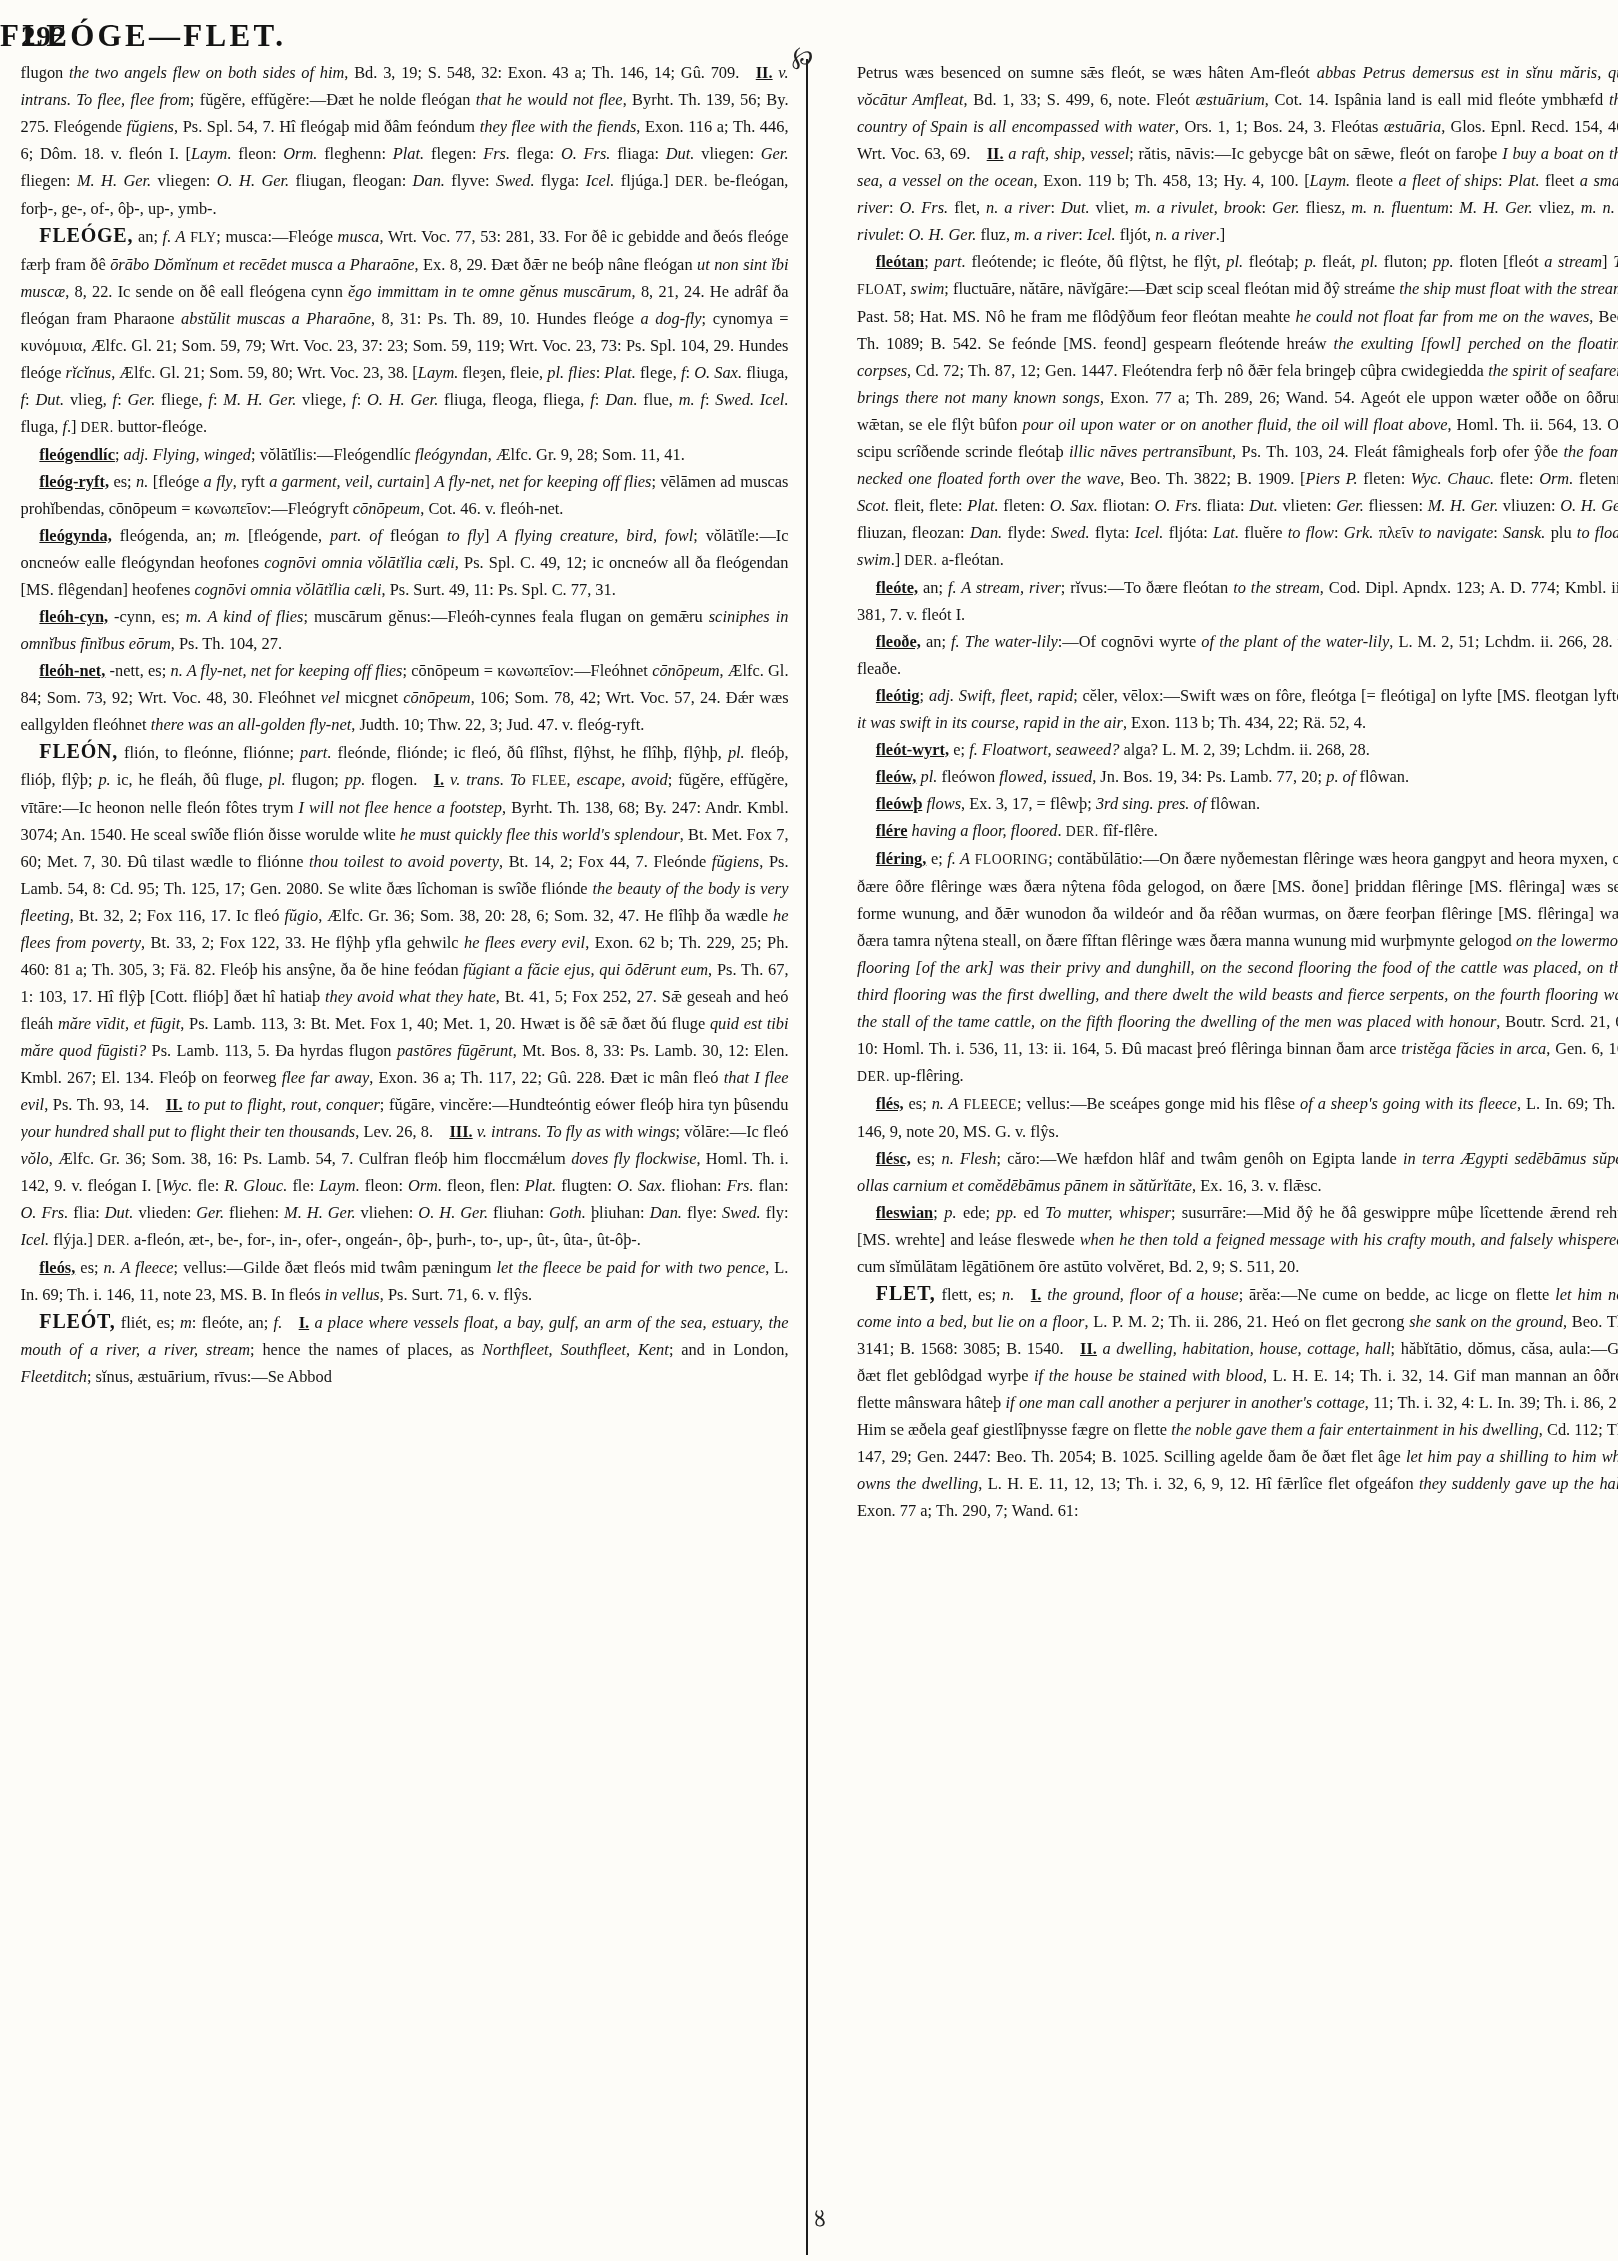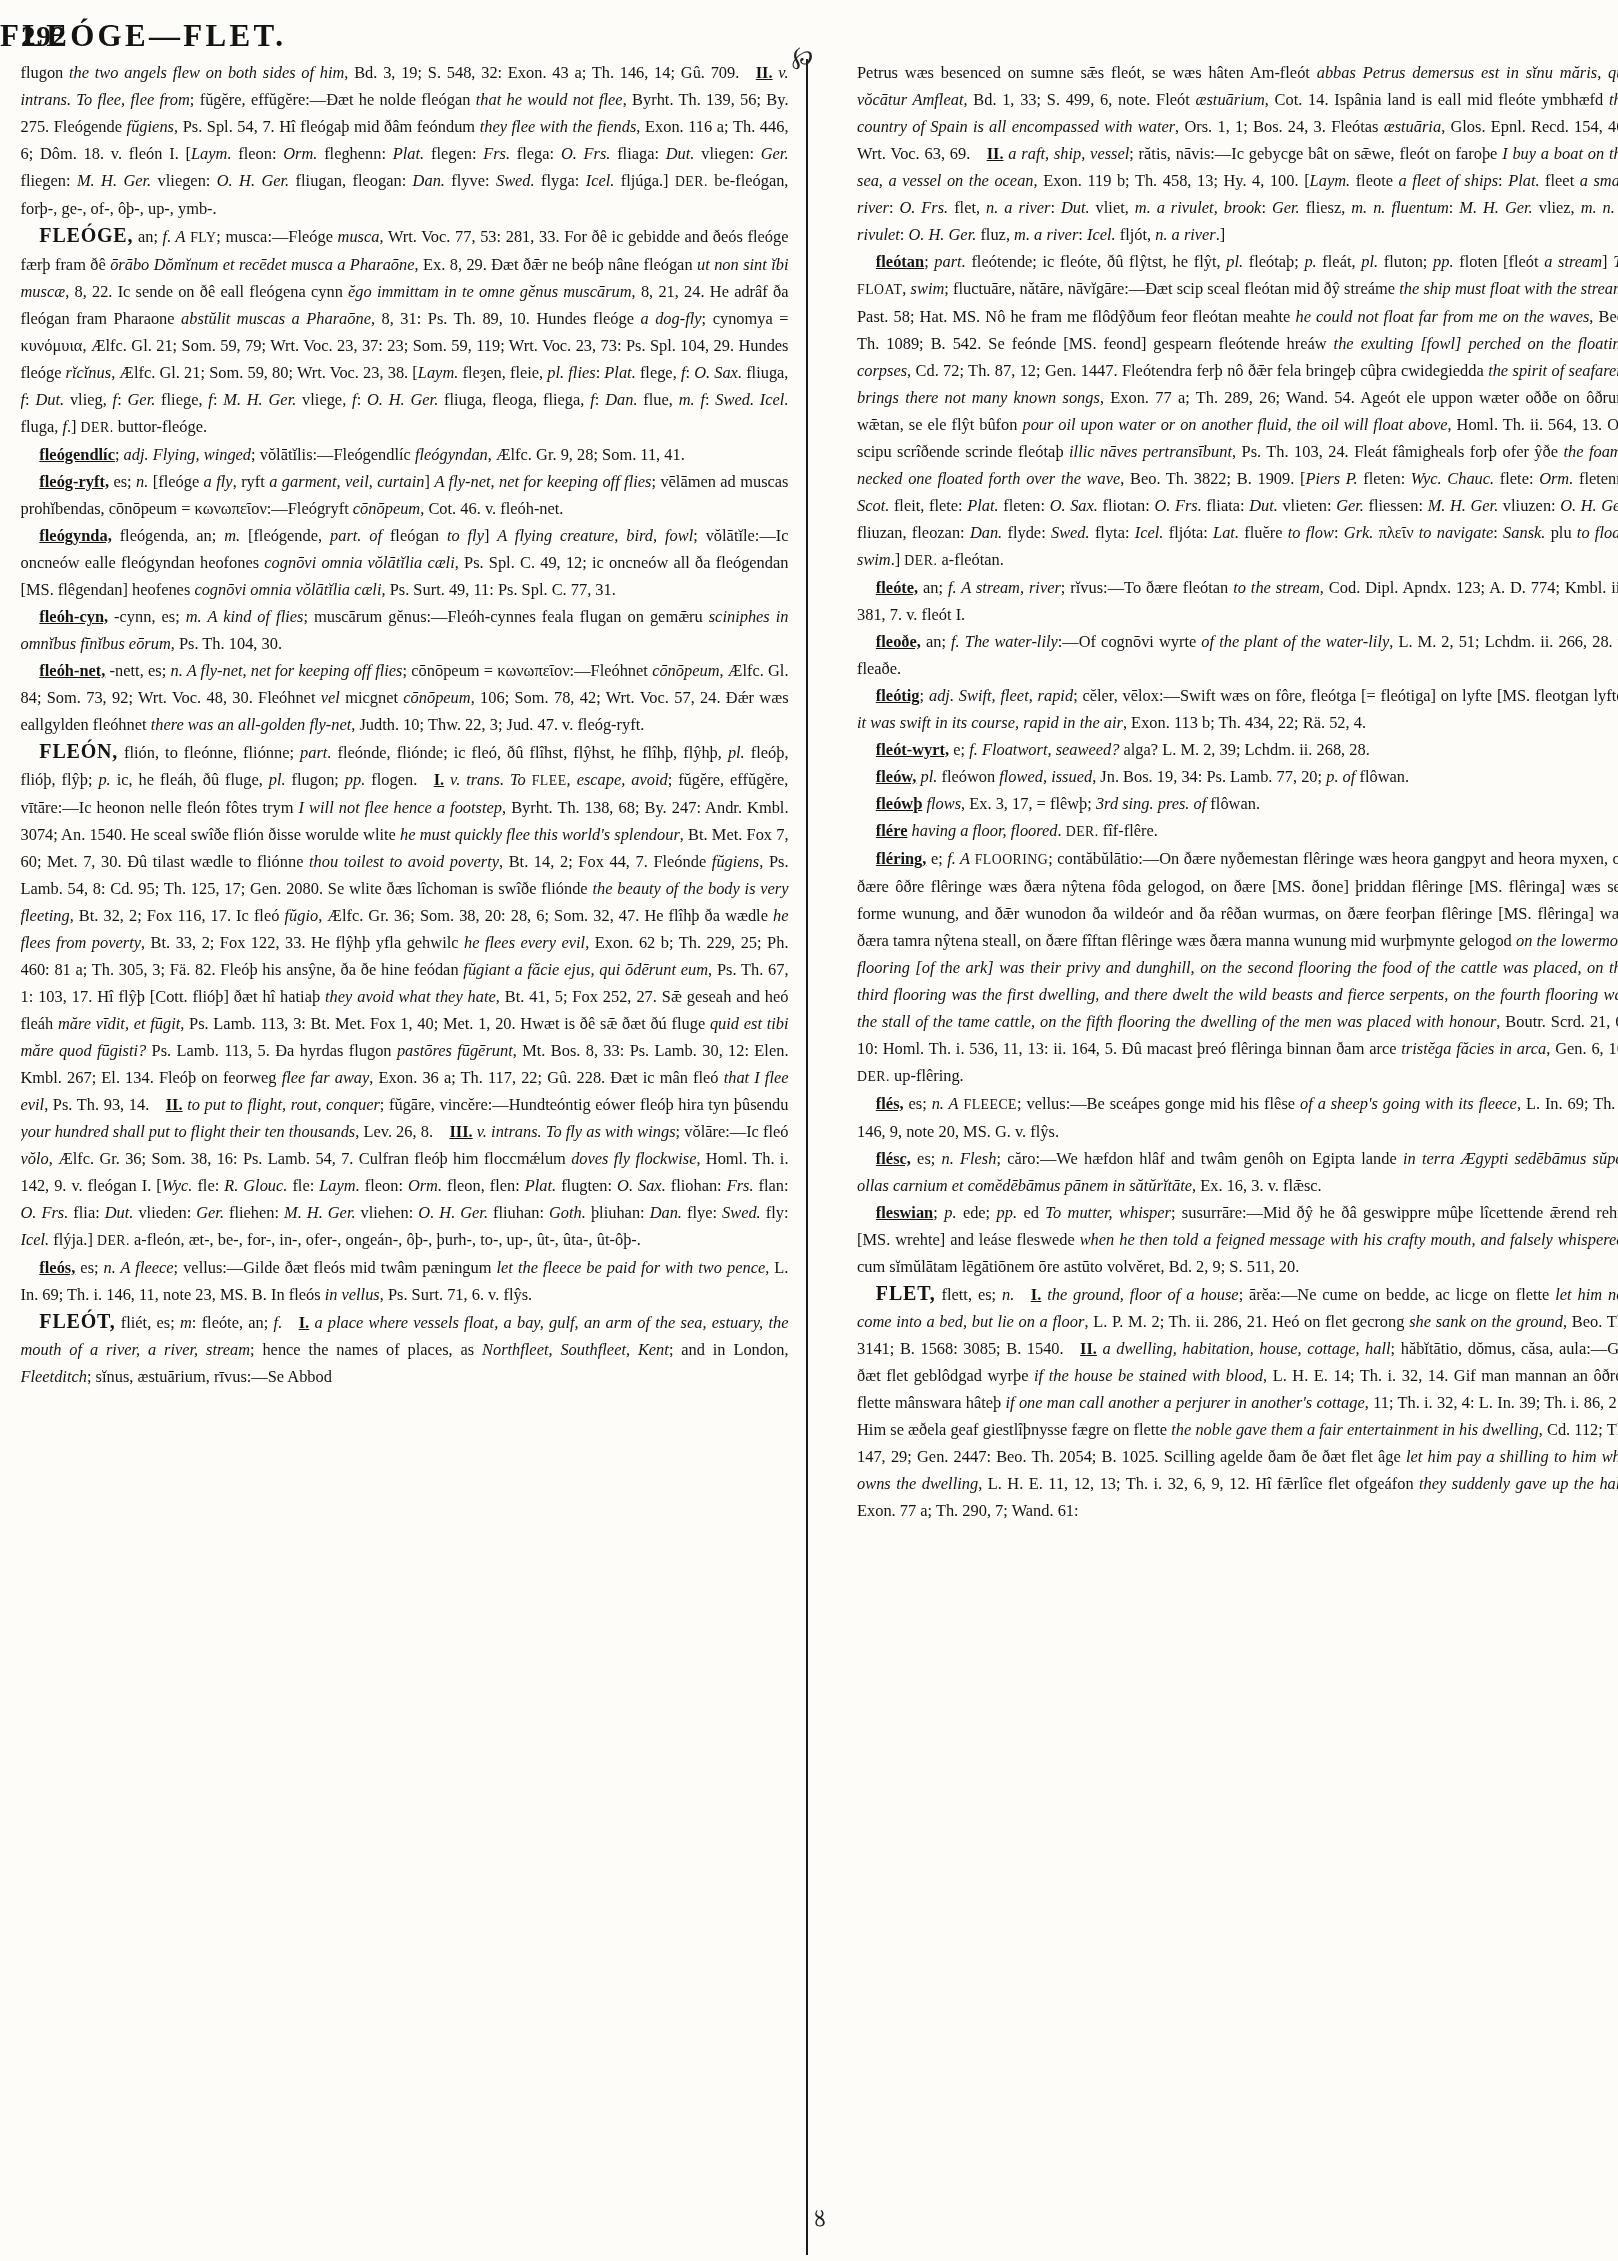--- a/index.html
+++ b/index.html
@@ -36,21 +36,21 @@
     <span class="pageno">292</span>
     <span class="title">FLEÓGE—FLET.</span>
   </div>
   <div class="columns">
     <div class="col" id="col-left">
         <p class="entry"><span class="s-r">flugon </span><span class="s-i">the two angels flew on both sides of him</span><span class="s-r">, Bd. 3, 19; S. 548, 32: Exon. 43 a; Th. 146, 14; Gû. 709. </span><span class="s-b">II.</span><span class="s-r"> </span><span class="s-i">v. intrans. To flee, flee from</span><span class="s-r">; fŭgĕre, effŭgĕre:—Ðæt he nolde fleógan </span><span class="s-i">that he would not flee</span><span class="s-r">, Byrht. Th. 139, 56; By. 275.  Fleógende </span><span class="s-i">fŭgiens</span><span class="s-r">, Ps. Spl. 54, 7.  Hî fleógaþ mid ðâm feóndum </span><span class="s-i">they flee with the fiends</span><span class="s-r">, Exon. 116 a; Th. 446, 6; Dôm. 18.  v. fleón I.  [</span><span class="s-i">Laym.</span><span class="s-r"> fleon: </span><span class="s-i">Orm.</span><span class="s-r"> fleghenn: </span><span class="s-i">Plat.</span><span class="s-r"> flegen: </span><span class="s-i">Frs.</span><span class="s-r"> flega: </span><span class="s-i">O. Frs.</span><span class="s-r"> fliaga: </span><span class="s-i">Dut.</span><span class="s-r"> vliegen: </span><span class="s-i">Ger.</span><span class="s-r"> fliegen: </span><span class="s-i">M. H. Ger.</span><span class="s-r"> vliegen: </span><span class="s-i">O. H. Ger.</span><span class="s-r"> fliugan, fleogan: </span><span class="s-i">Dan.</span><span class="s-r"> flyve: </span><span class="s-i">Swed.</span><span class="s-r"> flyga: </span><span class="s-i">Icel.</span><span class="s-r"> fljúga.]  </span><span class="s-sc">DER.</span><span class="s-r"> be-fleógan, forþ-, ge-, of-, ôþ-, up-, ymb-.</span></p>
         <p class="entry ind"><span class="s-B">FLEÓGE,</span><span class="s-r"> an; </span><span class="s-i">f. A</span><span class="s-r"> </span><span class="s-sc">FLY</span><span class="s-r">; musca:—Fleóge </span><span class="s-i">musca</span><span class="s-r">, Wrt. Voc. 77, 53: 281, 33.  For ðê ic gebidde and ðeós fleóge færþ fram ðê </span><span class="s-i">ōrābo Dŏmĭnum et recēdet musca a Pharaōne</span><span class="s-r">, Ex. 8, 29.  Ðæt ðǣr ne beóþ nâne fleógan </span><span class="s-i">ut non sint ĭbi muscæ</span><span class="s-r">, 8, 22.  Ic sende on ðê eall fleógena cynn </span><span class="s-i">ĕgo immittam in te omne gĕnus muscārum</span><span class="s-r">, 8, 21, 24.  He adrâf ða fleógan fram Pharaone </span><span class="s-i">abstŭlit muscas a Pharaōne</span><span class="s-r">, 8, 31: Ps. Th. 89, 10.  Hundes fleóge </span><span class="s-i">a dog-fly</span><span class="s-r">; cynomya = κυνόμυια, Ælfc. Gl. 21; Som. 59, 79; Wrt. Voc. 23, 37: 23; Som. 59, 119; Wrt. Voc. 23, 73: Ps. Spl. 104, 29.  Hundes fleóge </span><span class="s-i">rĭcĭnus</span><span class="s-r">, Ælfc. Gl. 21; Som. 59, 80; Wrt. Voc. 23, 38.  [</span><span class="s-i">Laym.</span><span class="s-r"> fleȝen, fleie, </span><span class="s-i">pl. flies</span><span class="s-r">: </span><span class="s-i">Plat.</span><span class="s-r"> flege, </span><span class="s-i">f</span><span class="s-r">: </span><span class="s-i">O. Sax.</span><span class="s-r"> fliuga, </span><span class="s-i">f</span><span class="s-r">: </span><span class="s-i">Dut.</span><span class="s-r"> vlieg, </span><span class="s-i">f</span><span class="s-r">: </span><span class="s-i">Ger.</span><span class="s-r"> fliege, </span><span class="s-i">f</span><span class="s-r">: </span><span class="s-i">M. H. Ger.</span><span class="s-r"> vliege, </span><span class="s-i">f</span><span class="s-r">: </span><span class="s-i">O. H. Ger.</span><span class="s-r"> fliuga, fleoga, fliega, </span><span class="s-i">f</span><span class="s-r">: </span><span class="s-i">Dan.</span><span class="s-r"> flue, </span><span class="s-i">m. f</span><span class="s-r">: </span><span class="s-i">Swed. Icel.</span><span class="s-r"> fluga, </span><span class="s-i">f</span><span class="s-r">.]  </span><span class="s-sc">DER.</span><span class="s-r"> buttor-fleóge.</span></p>
         <p class="entry ind"><span class="s-b">fleógendlíc</span><span class="s-r">; </span><span class="s-i">adj. Flying, winged</span><span class="s-r">; vŏlātĭlis:—Fleógendlíc </span><span class="s-i">fleógyndan</span><span class="s-r">, Ælfc. Gr. 9, 28; Som. 11, 41.</span></p>
         <p class="entry ind"><span class="s-b">fleóg-ryft,</span><span class="s-r"> es; </span><span class="s-i">n.</span><span class="s-r"> [fleóge </span><span class="s-i">a fly</span><span class="s-r">, ryft </span><span class="s-i">a garment, veil, curtain</span><span class="s-r">] </span><span class="s-i">A fly-net, net for keeping off flies</span><span class="s-r">; vēlāmen ad muscas prohĭbendas, cōnōpeum = κωνωπεῖον:—Fleógryft </span><span class="s-i">cōnōpeum</span><span class="s-r">, Cot. 46.  v. fleóh-net.</span></p>
         <p class="entry ind"><span class="s-b">fleógynda,</span><span class="s-r"> fleógenda, an; </span><span class="s-i">m.</span><span class="s-r"> [fleógende, </span><span class="s-i">part. of</span><span class="s-r"> fleógan </span><span class="s-i">to fly</span><span class="s-r">] </span><span class="s-i">A flying creature, bird, fowl</span><span class="s-r">; vŏlātĭle:—Ic oncneów ealle fleógyndan heofones </span><span class="s-i">cognōvi omnia vŏlātĭlia cæli</span><span class="s-r">, Ps. Spl. C. 49, 12; ic oncneów all ða fleógendan [MS. flêgendan] heofenes </span><span class="s-i">cognōvi omnia vŏlātĭlia cæli</span><span class="s-r">, Ps. Surt. 49, 11: Ps. Spl. C. 77, 31.</span></p>
-        <p class="entry ind"><span class="s-b">fleóh-cyn,</span><span class="s-r"> -cynn, es; </span><span class="s-i">m. A kind of flies</span><span class="s-r">; muscārum gĕnus:—Fleóh-cynnes feala flugan on gemǣru </span><span class="s-i">sciniphes in omnĭbus fīnĭbus eōrum</span><span class="s-r">, Ps. Th. 104, 30.</span></p>
+        <p class="entry ind"><span class="s-b">fleóh-cyn,</span><span class="s-r"> -cynn, es; </span><span class="s-i">m. A kind of flies</span><span class="s-r">; muscārum gĕnus:—Fleóh-cynnes feala flugan on gemǣru </span><span class="s-i">sciniphes in omnĭbus fīnĭbus eōrum</span><span class="s-r">, Ps. Th. 104, 27.</span></p>
         <p class="entry ind"><span class="s-b">fleóh-net,</span><span class="s-r"> -nett, es; </span><span class="s-i">n. A fly-net, net for keeping off flies</span><span class="s-r">; cōnōpeum = κωνωπεῖον:—Fleóhnet </span><span class="s-i">cōnōpeum</span><span class="s-r">, Ælfc. Gl. 84; Som. 73, 92; Wrt. Voc. 48, 30.  Fleóhnet </span><span class="s-i">vel</span><span class="s-r"> micgnet </span><span class="s-i">cōnōpeum</span><span class="s-r">, 106; Som. 78, 42; Wrt. Voc. 57, 24.  Ðǽr wæs eallgylden fleóhnet </span><span class="s-i">there was an all-golden fly-net</span><span class="s-r">, Judth. 10; Thw. 22, 3; Jud. 47.  v. fleóg-ryft.</span></p>
         <p class="entry ind"><span class="s-B">FLEÓN,</span><span class="s-r"> flión, to fleónne, fliónne; </span><span class="s-i">part.</span><span class="s-r"> fleónde, fliónde; ic fleó, ðû flîhst, flŷhst, he flîhþ, flŷhþ, </span><span class="s-i">pl.</span><span class="s-r"> fleóþ, flióþ, flŷþ; </span><span class="s-i">p.</span><span class="s-r"> ic, he fleáh, ðû fluge, </span><span class="s-i">pl.</span><span class="s-r"> flugon; </span><span class="s-i">pp.</span><span class="s-r"> flogen. </span><span class="s-b">I.</span><span class="s-r"> </span><span class="s-i">v. trans. To</span><span class="s-r"> </span><span class="s-sc">FLEE</span><span class="s-i">, </span><span class="s-i">escape, avoid</span><span class="s-r">; fŭgĕre, effŭgĕre, vītāre:—Ic heonon nelle fleón fôtes trym </span><span class="s-i">I will not flee hence a footstep</span><span class="s-r">, Byrht. Th. 138, 68; By. 247: Andr. Kmbl. 3074; An. 1540.  He sceal swîðe flión ðisse worulde wlite </span><span class="s-i">he must quickly flee this world's splendour</span><span class="s-r">, Bt. Met. Fox 7, 60; Met. 7, 30.  Ðû tilast wædle to fliónne </span><span class="s-i">thou toilest to avoid poverty</span><span class="s-r">, Bt. 14, 2; Fox 44, 7.  Fleónde </span><span class="s-i">fŭgiens</span><span class="s-r">, Ps. Lamb. 54, 8: Cd. 95; Th. 125, 17; Gen. 2080.  Se wlite ðæs lîchoman is swîðe fliónde </span><span class="s-i">the beauty of the body is very fleeting</span><span class="s-r">, Bt. 32, 2; Fox 116, 17.  Ic fleó </span><span class="s-i">fŭgio</span><span class="s-r">, Ælfc. Gr. 36; Som. 38, 20: 28, 6; Som. 32, 47.  He flîhþ ða wædle </span><span class="s-i">he flees from poverty</span><span class="s-r">, Bt. 33, 2; Fox 122, 33.  He flŷhþ yfla gehwilc </span><span class="s-i">he flees every evil</span><span class="s-r">, Exon. 62 b; Th. 229, 25; Ph. 460: 81 a; Th. 305, 3; Fä. 82.  Fleóþ his ansŷne, ða ðe hine feódan </span><span class="s-i">fŭgiant a făcie ejus, qui ōdērunt eum</span><span class="s-r">, Ps. Th. 67, 1: 103, 17.  Hî flŷþ [Cott. flióþ] ðæt hî hatiaþ </span><span class="s-i">they avoid what they hate</span><span class="s-r">, Bt. 41, 5; Fox 252, 27.  Sǣ geseah and heó fleáh </span><span class="s-i">măre vīdit, et fūgit</span><span class="s-r">, Ps. Lamb. 113, 3: Bt. Met. Fox 1, 40; Met. 1, 20.  Hwæt is ðê sǣ ðæt ðú fluge </span><span class="s-i">quid est tibi măre quod fūgisti?</span><span class="s-r"> Ps. Lamb. 113, 5.  Ða hyrdas flugon </span><span class="s-i">pastōres fūgērunt</span><span class="s-r">, Mt. Bos. 8, 33: Ps. Lamb. 30, 12: Elen. Kmbl. 267; El. 134.  Fleóþ on feorweg </span><span class="s-i">flee far away</span><span class="s-r">, Exon. 36 a; Th. 117, 22; Gû. 228.  Ðæt ic mân fleó </span><span class="s-i">that I flee evil</span><span class="s-r">, Ps. Th. 93, 14. </span><span class="s-b">II.</span><span class="s-r"> </span><span class="s-i">to put to flight, rout, conquer</span><span class="s-r">; fŭgāre, vincĕre:—Hundteóntig eówer fleóþ hira tyn þûsendu </span><span class="s-i">your hundred shall put to flight their ten thousands</span><span class="s-r">, Lev. 26, 8. </span><span class="s-b">III.</span><span class="s-r"> </span><span class="s-i">v. intrans. To fly as with wings</span><span class="s-r">; vŏlāre:—Ic fleó </span><span class="s-i">vŏlo</span><span class="s-r">, Ælfc. Gr. 36; Som. 38, 16: Ps. Lamb. 54, 7.  Culfran fleóþ him floccmǽlum </span><span class="s-i">doves fly flockwise</span><span class="s-r">, Homl. Th. i. 142, 9.  v. fleógan I.  [</span><span class="s-i">Wyc.</span><span class="s-r"> fle: </span><span class="s-i">R. Glouc.</span><span class="s-r"> fle: </span><span class="s-i">Laym.</span><span class="s-r"> fleon: </span><span class="s-i">Orm.</span><span class="s-r"> fleon, flen: </span><span class="s-i">Plat.</span><span class="s-r"> flugten: </span><span class="s-i">O. Sax.</span><span class="s-r"> fliohan: </span><span class="s-i">Frs.</span><span class="s-r"> flan: </span><span class="s-i">O. Frs.</span><span class="s-r"> flia: </span><span class="s-i">Dut.</span><span class="s-r"> vlieden: </span><span class="s-i">Ger.</span><span class="s-r"> fliehen: </span><span class="s-i">M. H. Ger.</span><span class="s-r"> vliehen: </span><span class="s-i">O. H. Ger.</span><span class="s-r"> fliuhan: </span><span class="s-i">Goth.</span><span class="s-r"> þliuhan: </span><span class="s-i">Dan.</span><span class="s-r"> flye: </span><span class="s-i">Swed.</span><span class="s-r"> fly: </span><span class="s-i">Icel.</span><span class="s-r"> flýja.]  </span><span class="s-sc">DER.</span><span class="s-r"> a-fleón, æt-, be-, for-, in-, ofer-, ongeán-, ôþ-, þurh-, to-, up-, ût-, ûta-, ût-ôþ-.</span></p>
         <p class="entry ind"><span class="s-b">fleós,</span><span class="s-r"> es; </span><span class="s-i">n. A fleece</span><span class="s-r">; vellus:—Gilde ðæt fleós mid twâm pæningum </span><span class="s-i">let the fleece be paid for with two pence</span><span class="s-r">, L. In. 69; Th. i. 146, 11, note 23, MS. B.  In fleós </span><span class="s-i">in vellus</span><span class="s-r">, Ps. Surt. 71, 6.  v. flŷs.</span></p>
         <p class="entry ind"><span class="s-B">FLEÓT,</span><span class="s-r"> fliét, es; </span><span class="s-i">m</span><span class="s-r">: fleóte, an; </span><span class="s-i">f.</span><span class="s-r"> </span><span class="s-b">I.</span><span class="s-r"> </span><span class="s-i">a place where vessels float, a bay, gulf, an arm of the sea, estuary, the mouth of a river, a river, stream</span><span class="s-r">; hence the names of places, as </span><span class="s-i">Northfleet, Southfleet, Kent</span><span class="s-r">; and in London, </span><span class="s-i">Fleetditch</span><span class="s-r">; sĭnus, æstuārium, rīvus:—Se Abbod</span></p>
       </div>
     <div class="col-rule"></div>
     <div class="col" id="col-right">
         <p class="entry"><span class="s-r">Petrus wæs besenced on sumne sǣs fleót, se wæs hâten Am-fleót </span><span class="s-i">abbas Petrus demersus est in sĭnu măris, qui vŏcātur Amfleat</span><span class="s-r">, Bd. 1, 33; S. 499, 6, note.  Fleót </span><span class="s-i">æstuārium</span><span class="s-r">, Cot. 14.  Ispânia land is eall mid fleóte ymbhæfd </span><span class="s-i">the country of Spain is all encompassed with water</span><span class="s-r">, Ors. 1, 1; Bos. 24, 3.  Fleótas </span><span class="s-i">æstuāria</span><span class="s-r">, Glos. Epnl. Recd. 154, 46: Wrt. Voc. 63, 69. </span><span class="s-b">II.</span><span class="s-r"> </span><span class="s-i">a raft, ship, vessel</span><span class="s-r">; rătis, nāvis:—Ic gebycge bât on sǣwe, fleót on faroþe </span><span class="s-i">I buy a boat on the sea, a vessel on the ocean</span><span class="s-r">, Exon. 119 b; Th. 458, 13; Hy. 4, 100.  [</span><span class="s-i">Laym.</span><span class="s-r"> fleote </span><span class="s-i">a fleet of ships</span><span class="s-r">: </span><span class="s-i">Plat.</span><span class="s-r"> fleet </span><span class="s-i">a small river</span><span class="s-r">: </span><span class="s-i">O. Frs.</span><span class="s-r"> flet, </span><span class="s-i">n. a river</span><span class="s-r">: </span><span class="s-i">Dut.</span><span class="s-r"> vliet, </span><span class="s-i">m. a rivulet, brook</span><span class="s-r">: </span><span class="s-i">Ger.</span><span class="s-r"> fliesz, </span><span class="s-i">m. n. fluentum</span><span class="s-r">: </span><span class="s-i">M. H. Ger.</span><span class="s-r"> vliez, </span><span class="s-i">m. n. a rivulet</span><span class="s-r">: </span><span class="s-i">O. H. Ger.</span><span class="s-r"> fluz, </span><span class="s-i">m. a river</span><span class="s-r">: </span><span class="s-i">Icel.</span><span class="s-r"> fljót, </span><span class="s-i">n. a river</span><span class="s-r">.]</span></p>
         <p class="entry ind"><span class="s-b">fleótan</span><span class="s-r">; </span><span class="s-i">part.</span><span class="s-r"> fleótende; ic fleóte, ðû flŷtst, he flŷt, </span><span class="s-i">pl.</span><span class="s-r"> fleótaþ; </span><span class="s-i">p.</span><span class="s-r"> fleát, </span><span class="s-i">pl.</span><span class="s-r"> fluton; </span><span class="s-i">pp.</span><span class="s-r"> floten [fleót </span><span class="s-i">a stream</span><span class="s-r">] </span><span class="s-i">To</span><span class="s-r"> </span><span class="s-sc">FLOAT</span><span class="s-r">, </span><span class="s-i">swim</span><span class="s-r">; fluctuāre, nătāre, nāvĭgāre:—Ðæt scip sceal fleótan mid ðŷ streáme </span><span class="s-i">the ship must float with the stream</span><span class="s-r">, Past. 58; Hat. MS.  Nô he fram me flôdŷðum feor fleótan meahte </span><span class="s-i">he could not float far from me on the waves</span><span class="s-r">, Beo. Th. 1089; B. 542.  Se feónde [MS. feond] gespearn fleótende hreáw </span><span class="s-i">the exulting [fowl] perched on the floating corpses</span><span class="s-r">, Cd. 72; Th. 87, 12; Gen. 1447.  Fleótendra ferþ nô ðǣr fela bringeþ cûþra cwidegiedda </span><span class="s-i">the spirit of seafarers brings there not many known songs</span><span class="s-r">, Exon. 77 a; Th. 289, 26; Wand. 54.  Ageót ele uppon wæter oððe on ôðrum wǣtan, se ele flŷt bûfon </span><span class="s-i">pour oil upon water or on another fluid, the oil will float above</span><span class="s-r">, Homl. Th. ii. 564, 13.  Oft scipu scrîðende scrinde fleótaþ </span><span class="s-i">illic nāves pertransībunt</span><span class="s-r">, Ps. Th. 103, 24.  Fleát fâmigheals forþ ofer ŷðe </span><span class="s-i">the foamy necked one floated forth over the wave</span><span class="s-r">, Beo. Th. 3822; B. 1909.  [</span><span class="s-i">Piers P.</span><span class="s-r"> fleten: </span><span class="s-i">Wyc. Chauc.</span><span class="s-r"> flete: </span><span class="s-i">Orm.</span><span class="s-r"> fletenn: </span><span class="s-i">Scot.</span><span class="s-r"> fleit, flete: </span><span class="s-i">Plat.</span><span class="s-r"> fleten: </span><span class="s-i">O. Sax.</span><span class="s-r"> fliotan: </span><span class="s-i">O. Frs.</span><span class="s-r"> fliata: </span><span class="s-i">Dut.</span><span class="s-r"> vlieten: </span><span class="s-i">Ger.</span><span class="s-r"> fliessen: </span><span class="s-i">M. H. Ger.</span><span class="s-r"> vliuzen: </span><span class="s-i">O. H. Ger.</span><span class="s-r"> fliuzan, fleozan: </span><span class="s-i">Dan.</span><span class="s-r"> flyde: </span><span class="s-i">Swed.</span><span class="s-r"> flyta: </span><span class="s-i">Icel.</span><span class="s-r"> fljóta: </span><span class="s-i">Lat.</span><span class="s-r"> fluĕre </span><span class="s-i">to flow</span><span class="s-r">: </span><span class="s-i">Grk.</span><span class="s-r"> πλεῖν </span><span class="s-i">to navigate</span><span class="s-r">: </span><span class="s-i">Sansk.</span><span class="s-r"> plu </span><span class="s-i">to float, swim</span><span class="s-r">.]  </span><span class="s-sc">DER.</span><span class="s-r"> a-fleótan.</span></p>
         <p class="entry ind"><span class="s-b">fleóte,</span><span class="s-r"> an; </span><span class="s-i">f. A stream, river</span><span class="s-r">; rĭvus:—To ðære fleótan </span><span class="s-i">to the stream</span><span class="s-r">, Cod. Dipl. Apndx. 123; A. D. 774; Kmbl. iii. 381, 7.  v. fleót I.</span></p>

